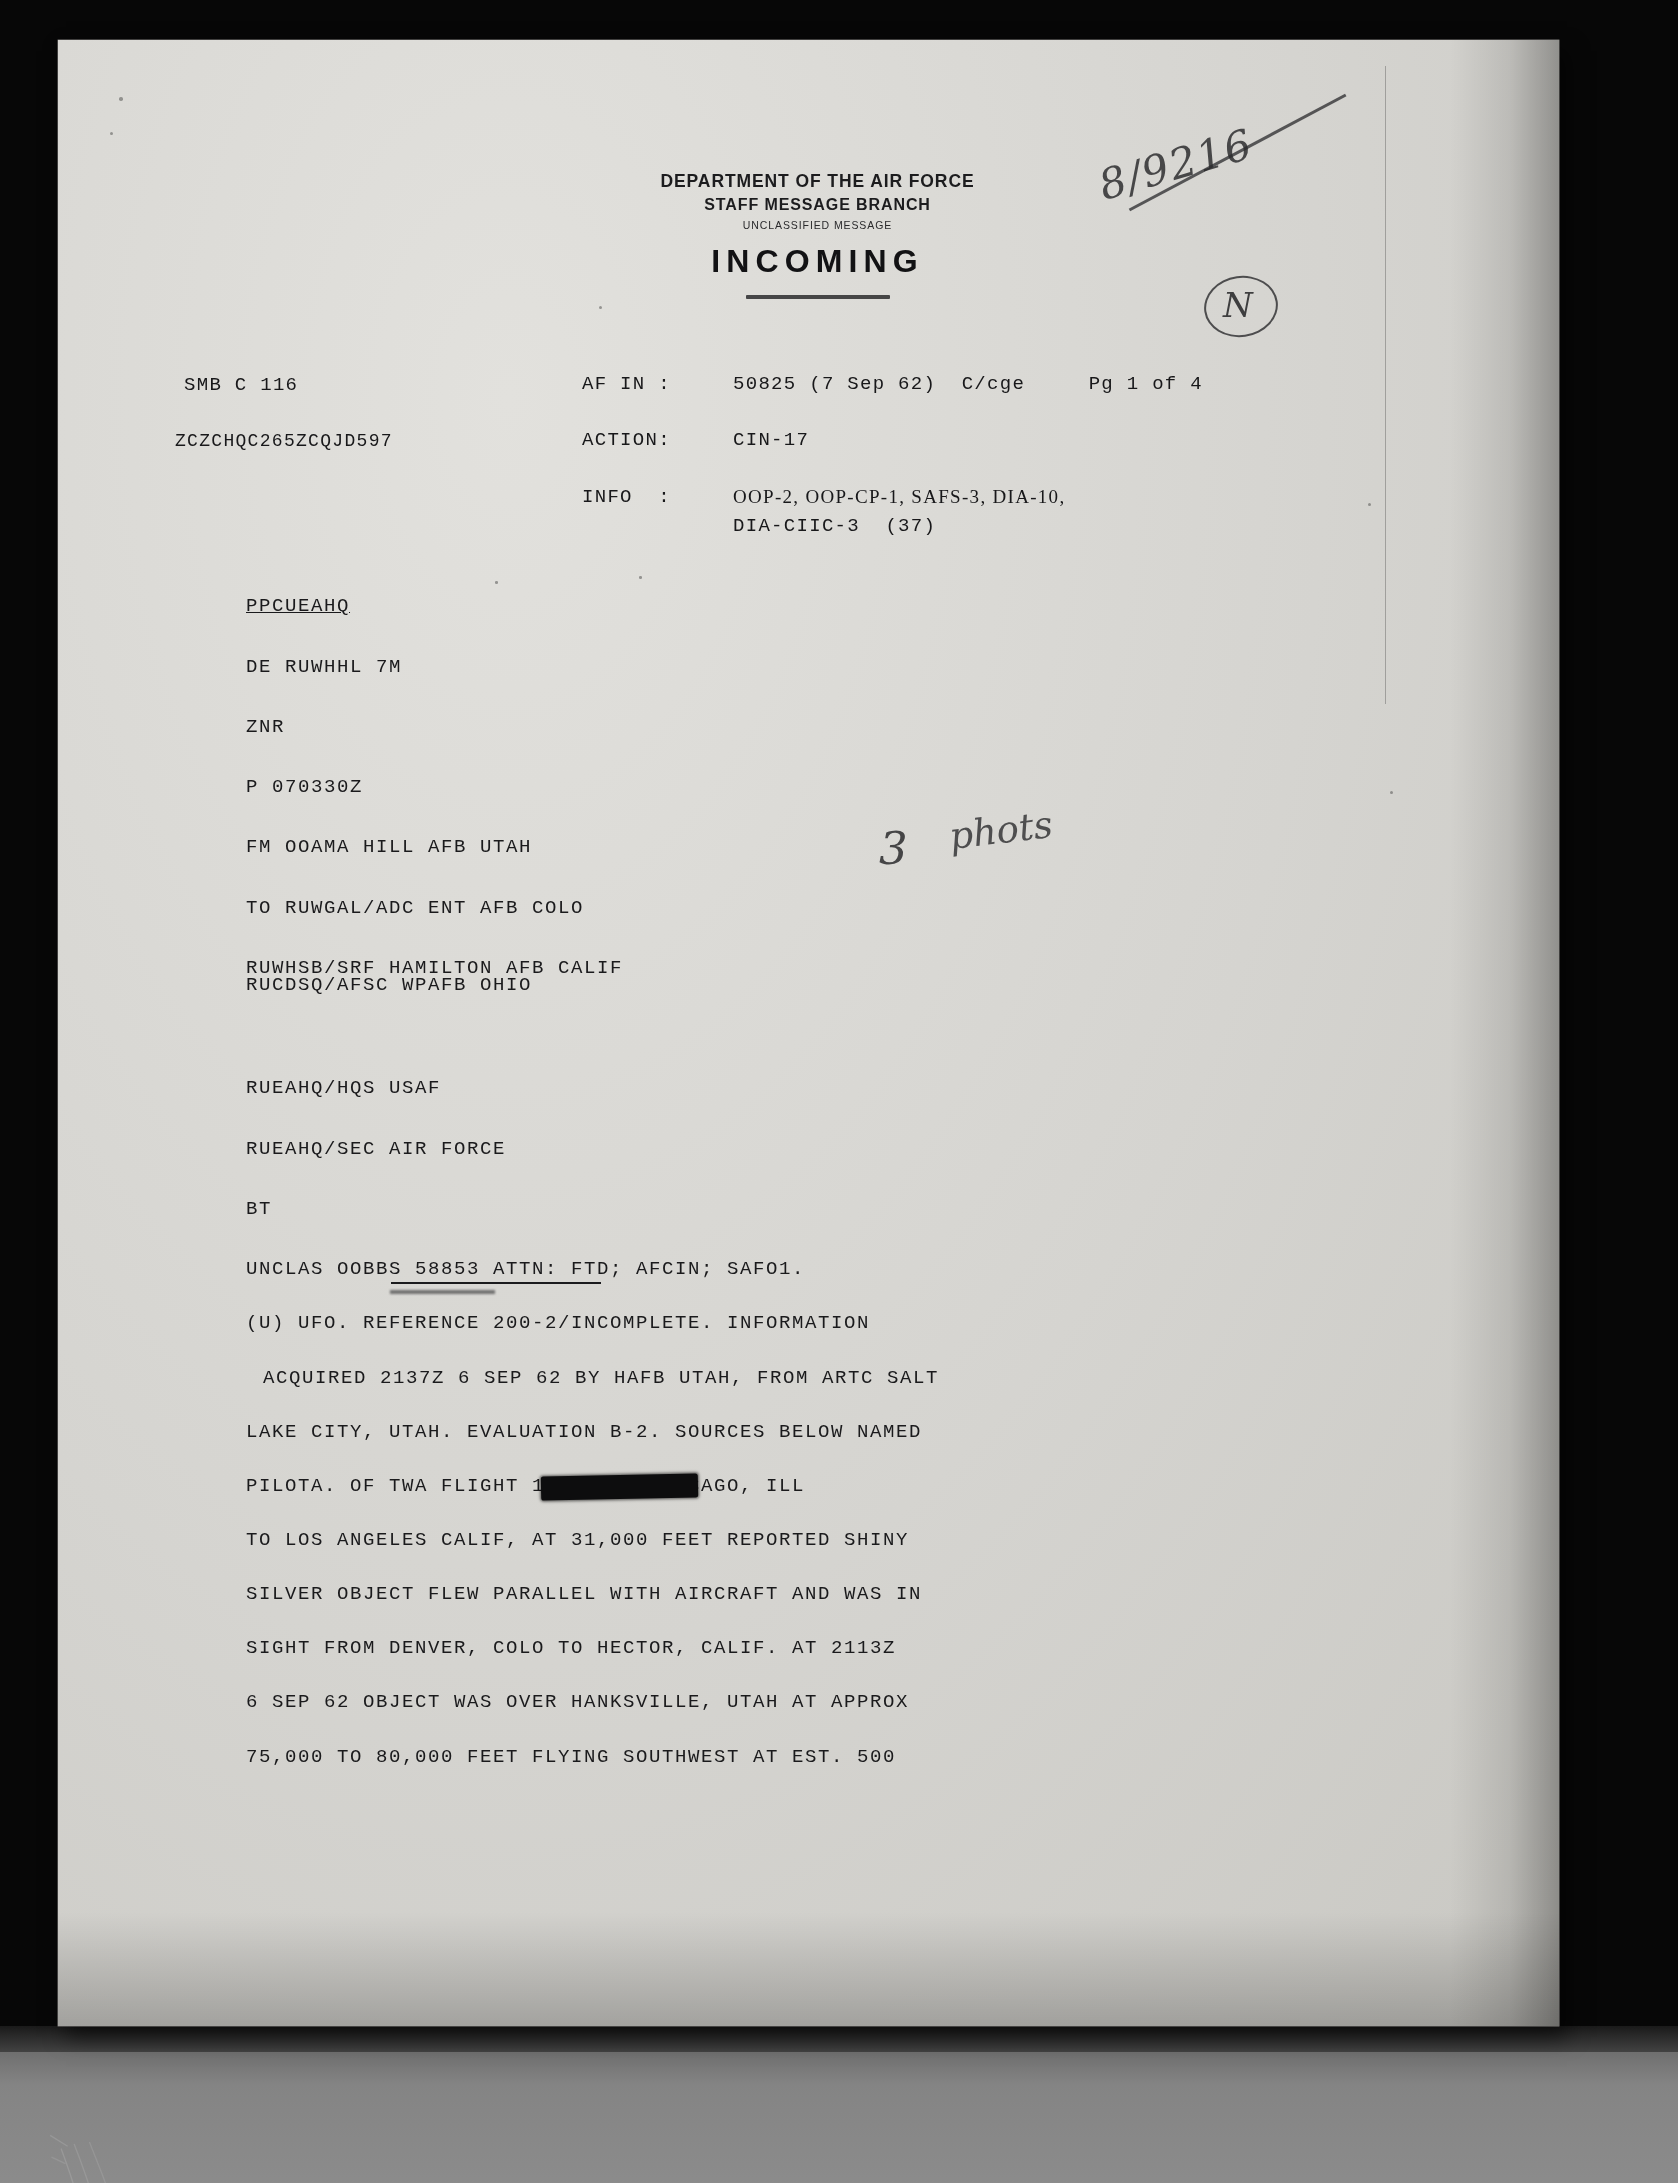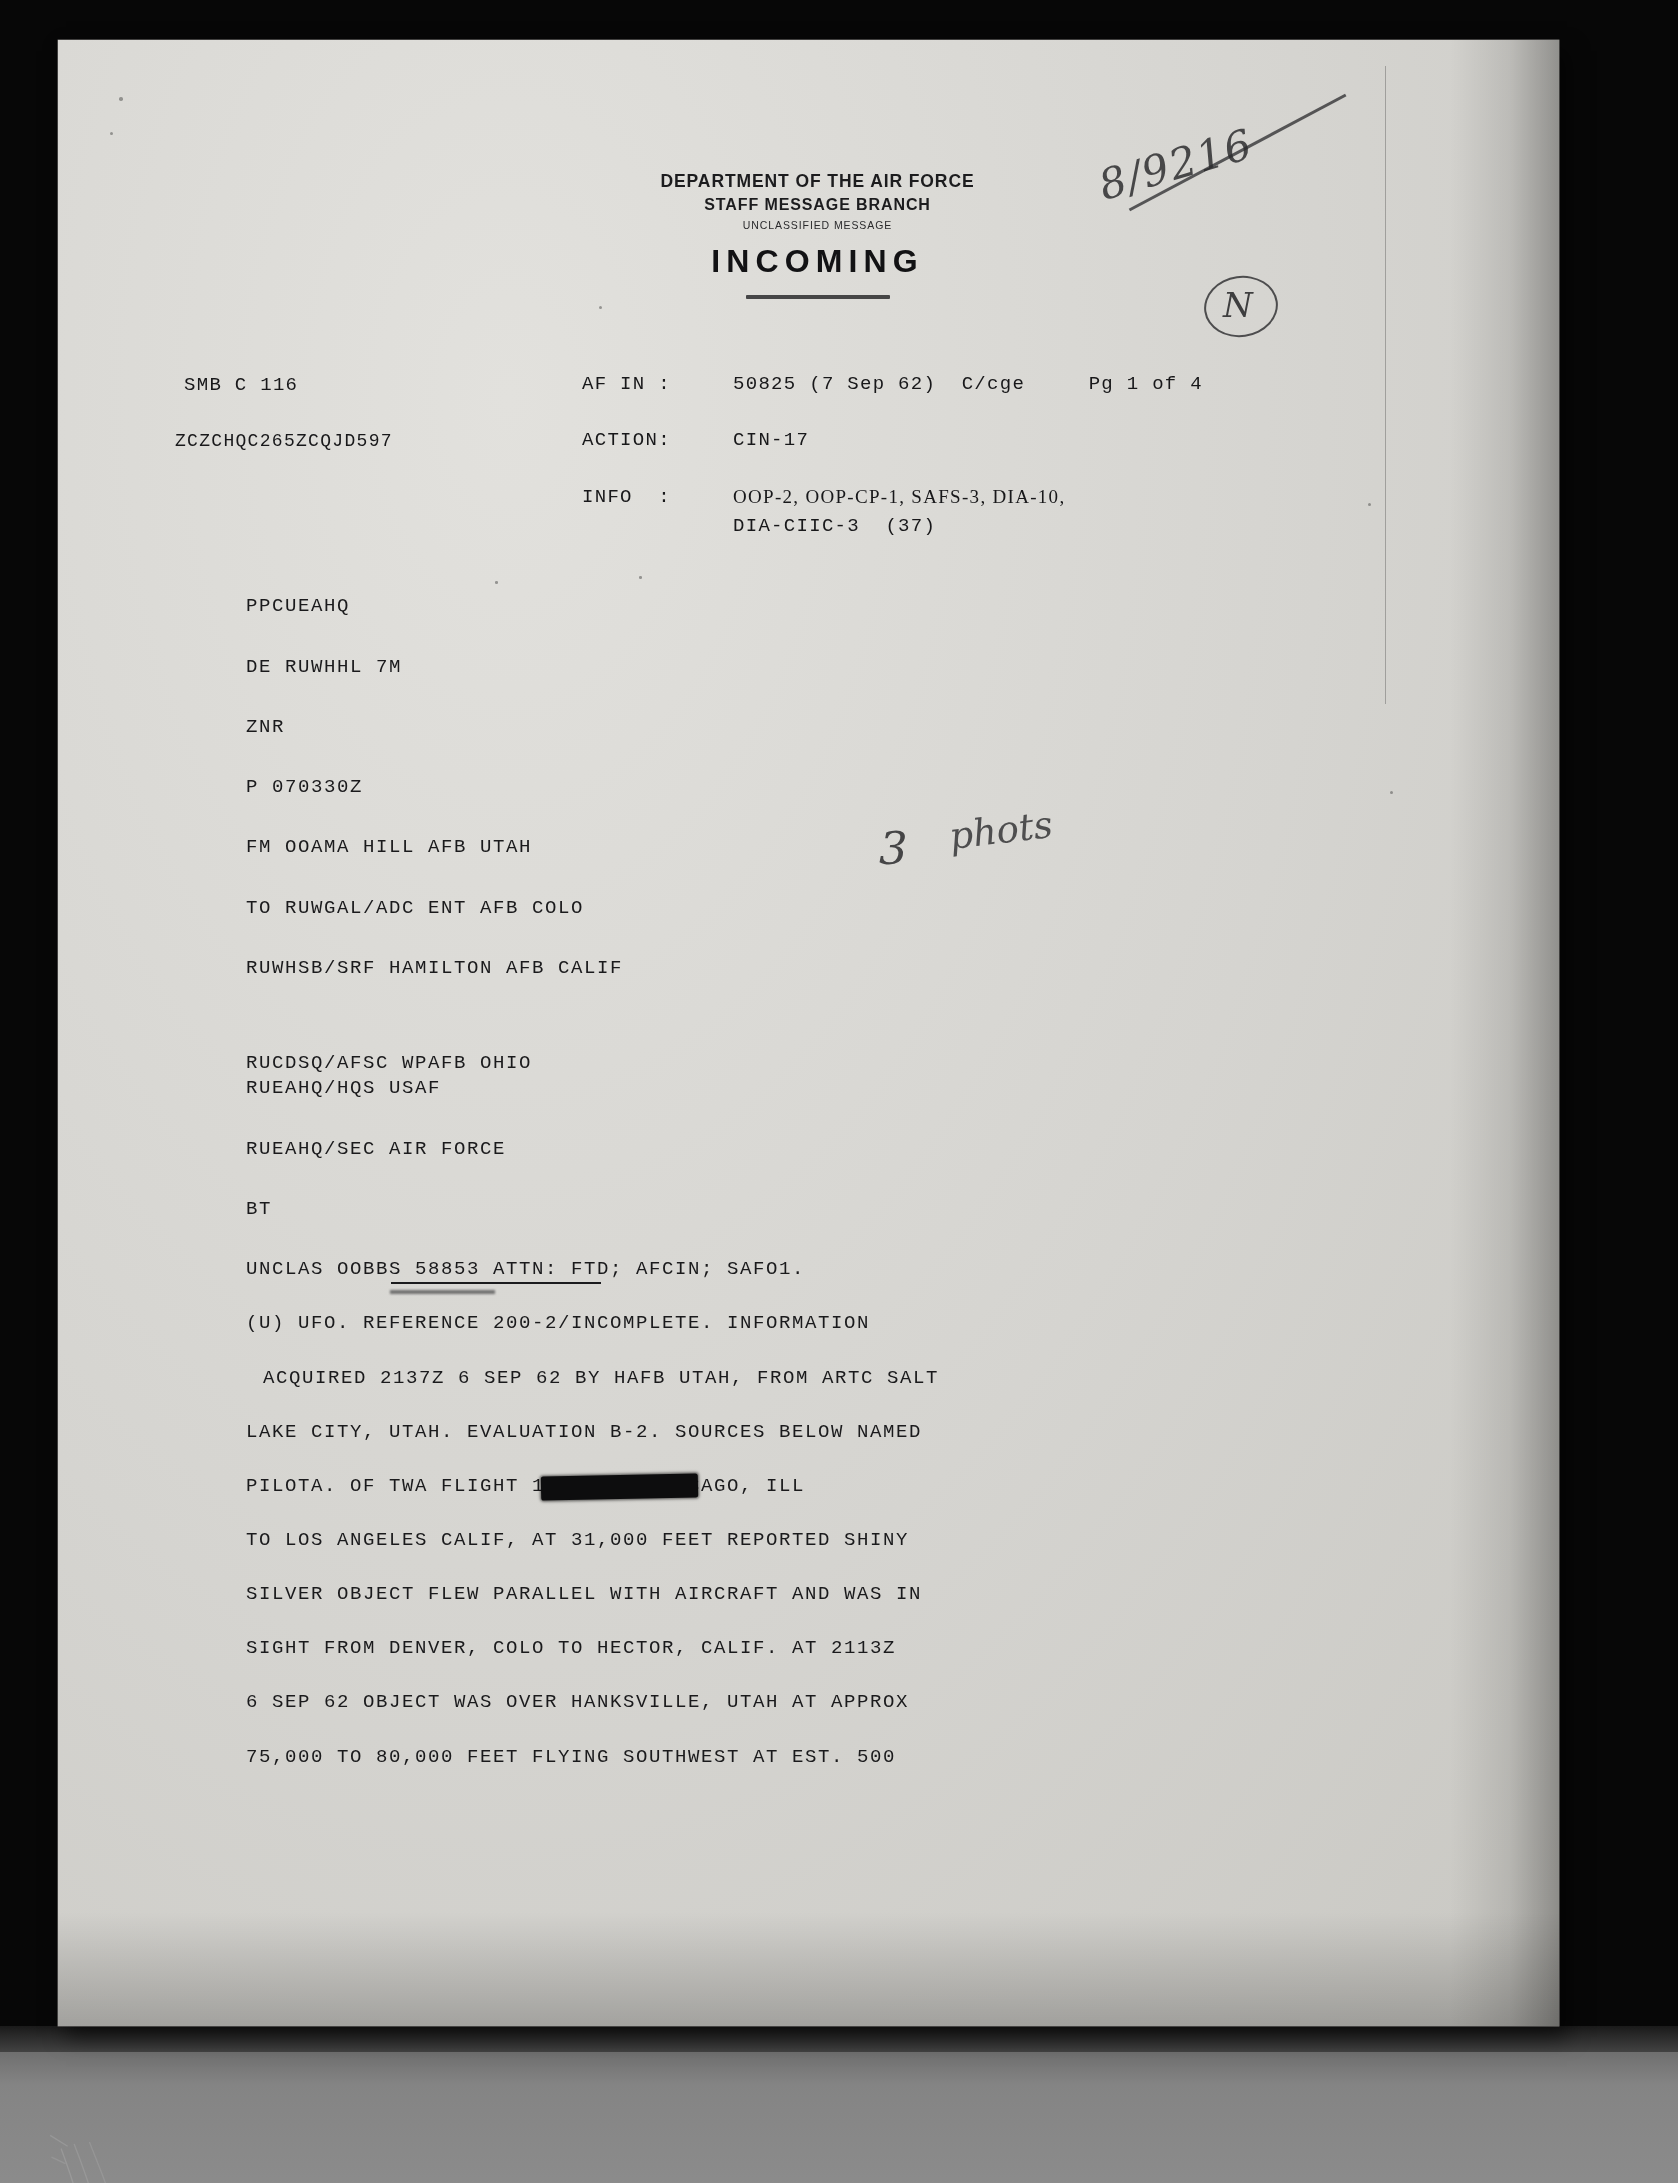--- a/index.html
+++ b/index.html
@@ -317,28 +317,28 @@
   <div class="doc-text route-label" style="left:524px;top:333px;">AF IN :</div>
   <div class="doc-text route-value" style="left:675px;top:333px;">50825 (7 Sep 62)  C/cge     Pg 1 of 4</div>
 
   <div class="doc-text route-label" style="left:524px;top:389px;">ACTION:</div>
   <div class="doc-text route-value" style="left:675px;top:389px;">CIN-17</div>
 
   <div class="doc-text route-label" style="left:524px;top:446px;">INFO  :</div>
   <div class="doc-text route-value" style="left:675px;top:446px;font-family:Liberation Serif, serif;">OOP-2, OOP-CP-1, SAFS-3, DIA-10,</div>
   <div class="doc-text route-value" style="left:675px;top:475px;">DIA-CIIC-3  (37)</div>
 
-  <div class="msg-line" style="top:555px;">PPCUEAHQ</div>
+  <div class="msg-line" style="top:555px;text-decoration:underline;">PPCUEAHQ</div>
   <div class="msg-line" style="top:616px;">DE RUWHHL 7M</div>
   <div class="msg-line" style="top:676px;">ZNR</div>
   <div class="msg-line" style="top:736px;font-family:Liberation Mono, monospace;">P 070330Z</div>
   <div class="msg-line" style="top:796px;">FM OOAMA HILL AFB UTAH</div>
   <div class="msg-line" style="top:857px;">TO RUWGAL/ADC ENT AFB COLO</div>
   <div class="msg-line" style="top:917px;">RUWHSB/SRF HAMILTON AFB CALIF</div>
-  <div class="msg-line" style="top:1012px;">RUCDSQ/AFSC WPAFB OHIO</div>
+  <div class="msg-line" style="top:934px;">RUCDSQ/AFSC WPAFB OHIO</div>
   <div class="msg-line" style="top:1037px;">RUEAHQ/HQS USAF</div>
   <div class="msg-line" style="top:1098px;">RUEAHQ/SEC AIR FORCE</div>
   <div class="msg-line" style="top:1158px;">BT</div>
 
   <div class="msg-line" style="top:1218px;">UNCLAS OOBBS 58853 ATTN: FTD; AFCIN; SAFO1.</div>
   <div id="oobbs-underline"></div>
   <div id="oobbs-underline2"></div>
 
   <div class="msg-line" style="top:1272px;">(U) UFO. REFERENCE 200-2/INCOMPLETE. INFORMATION</div>
   <div class="msg-line" style="top:1327px;margin-left:17px;">ACQUIRED 2137Z 6 SEP 62 BY HAFB UTAH, FROM ARTC SALT</div>

